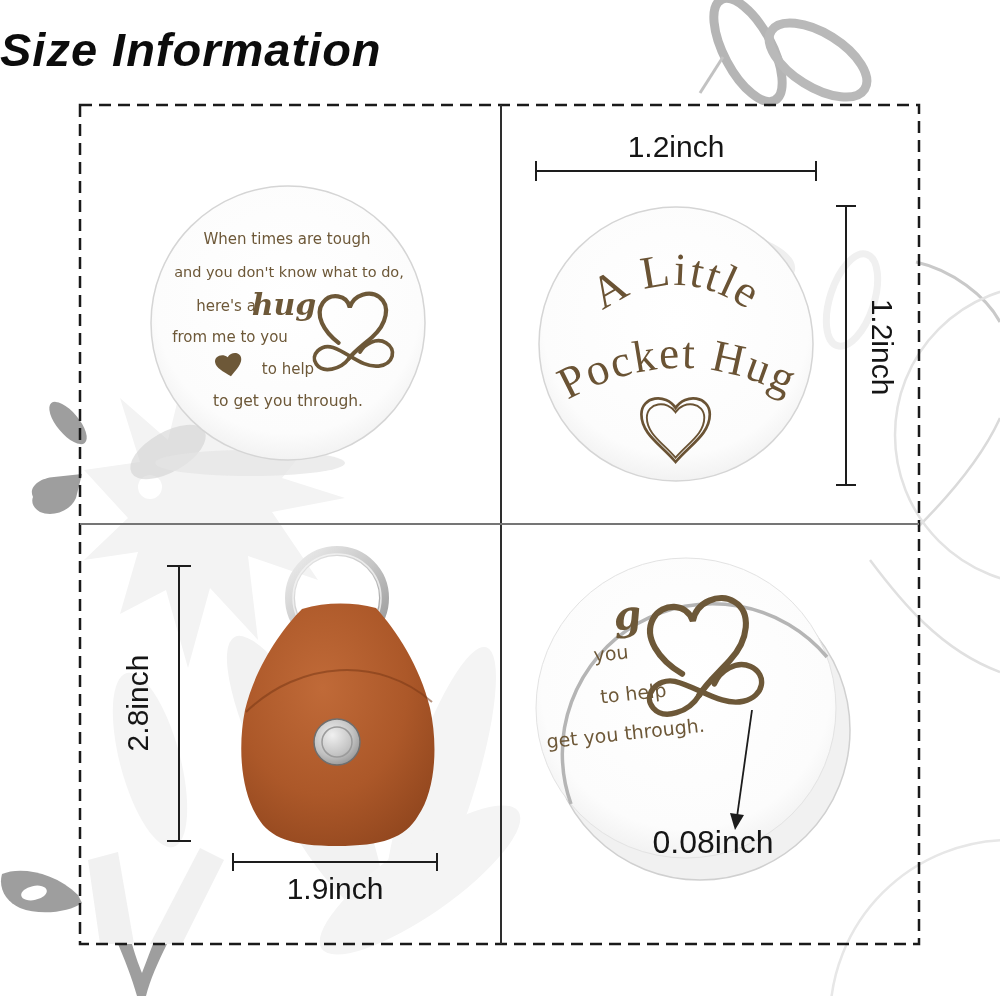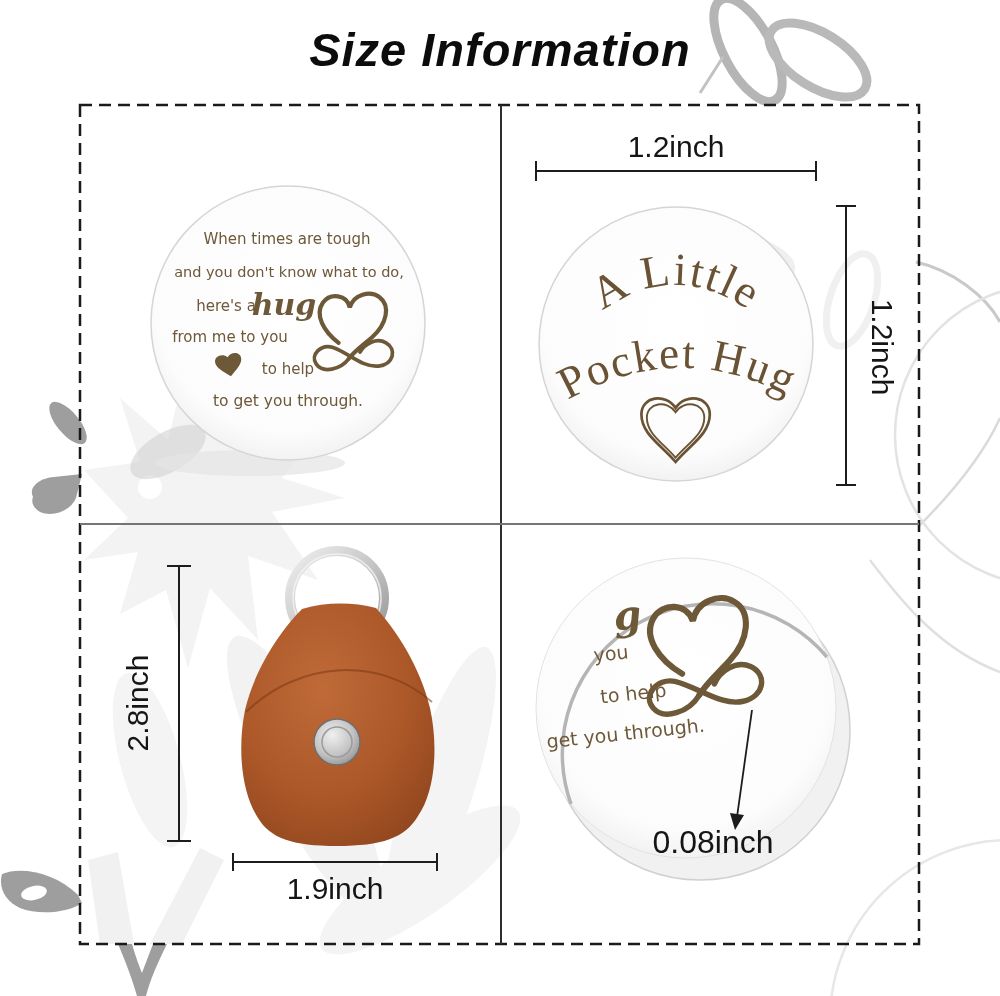--- a/index.html
+++ b/index.html
@@ -1,21 +1,21 @@
 <!DOCTYPE html>
 <html><head>
 <meta charset="utf-8">
 <style>
   html,body{margin:0;padding:0;background:#fff;}
   .canvas{
     position:relative;width:1000px;height:996px;background:#ffffff;overflow:hidden;
     font-family:"Liberation Sans",sans-serif;
   }
   .page-title{
-    position:absolute;top:22px;left:0;width:100%;margin:0;text-align:center;
+    position:absolute;top:22px;left:0;width:100%;margin:0;
     font-family:"Liberation Sans",sans-serif;font-style:italic;font-weight:bold;
     font-size:47px;letter-spacing:1px;color:#0c0c0c;
   }
   .art{position:absolute;left:0;top:0;}
   
   .hand{font-family:"DejaVu Sans",sans-serif;fill:#6d5838;}
   .script{font-family:"DejaVu Serif",serif;font-style:italic;font-weight:bold;fill:#6d5838;}
   .serifArc{font-family:"Liberation Serif","DejaVu Serif",serif;fill:#6a5334;letter-spacing:2px;}
   .dim{font-family:"Liberation Sans",sans-serif;fill:#151515;}
 </style>

